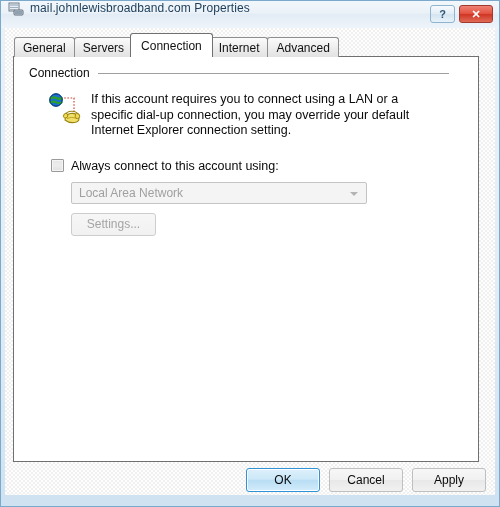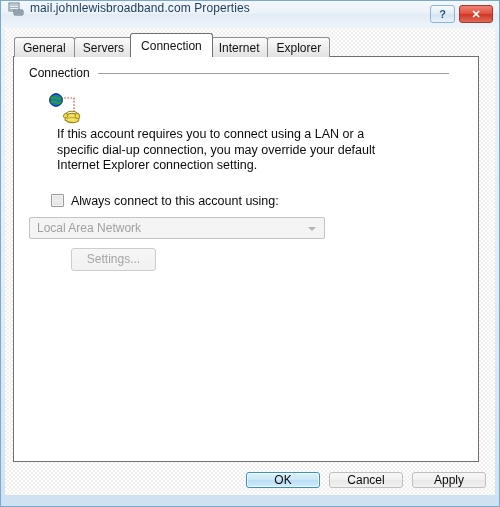--- a/index.html
+++ b/index.html
@@ -177,21 +177,20 @@
     flex: 1 1 auto;
     height: 1px;
     background: #a0a0a0;
   }
 
   
   #info-row {
     display: flex;
     margin-top: 11px;
     padding-left: 19px;
-    flex-direction: column;
   }
   #net-icon {
     width: 34px; height: 34px;
     position: relative;
     flex: 0 0 auto;
     margin-top: 1px;
   }
   #info-text {
     font-size: 12.5px;
     color: #0a0a0a;
@@ -220,20 +219,21 @@
     font-size: 12.5px;
     color: #0a0a0a;
     margin-left: 7px;
     white-space: nowrap;
   }
 
   
   #combo {
     box-sizing: border-box;
     margin-top: 9px;
+    margin-left: 42px;
     width: 296px;
     height: 22px;
     border: 1px solid #c4c4c4;
     background: #f4f4f4;
     border-radius: 2px;
     display: flex;
     align-items: center;
     position: relative;
   }
   #combo-value {
@@ -292,21 +292,21 @@
     justify-content: flex-end;
     align-items: center;
     padding-right: 9px;
     box-sizing: border-box;
     gap: 9px;
     z-index: 4;
   }
   .btn-big {
     box-sizing: border-box;
     width: 74px;
-    height: 16px;
+    height: 24px;
     border: 1px solid #bfbfbf;
     border-radius: 3px;
     background: linear-gradient(to bottom, #f7f7f7 0%, #f1f1f1 48%, #e8e8e8 52%, #f1f1f1 100%);
     display: flex;
     align-items: center;
     justify-content: center;
     font-size: 12px;
     color: #0a0a0a;
     cursor: default;
     text-align: center;
@@ -345,21 +345,21 @@
     </div>
   </div>
 
   <div id="dialog-body">
 
     <div id="tabstrip">
       <div class="tab">General</div>
       <div class="tab">Servers</div>
       <div class="tab active">Connection</div>
       <div class="tab">Internet</div>
-      <div class="tab">Explorer</div>
+      <div class="tab">Advanced</div>
     </div>
 
     <div id="tabpanel">
 
       <div id="groupbox">
         <div id="group-header">
           <span id="group-title">Connection</span>
           <span id="group-line"></span>
         </div>
 

